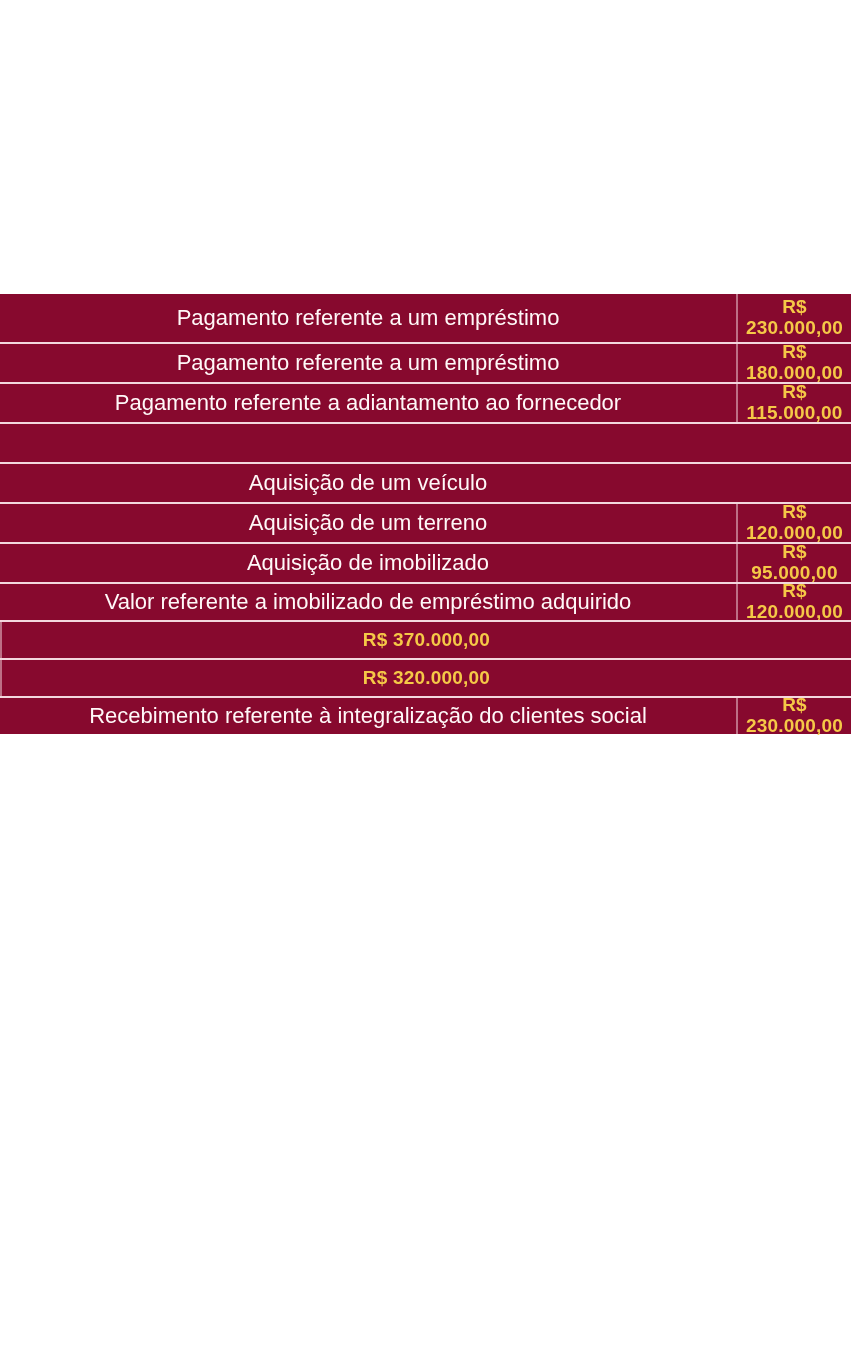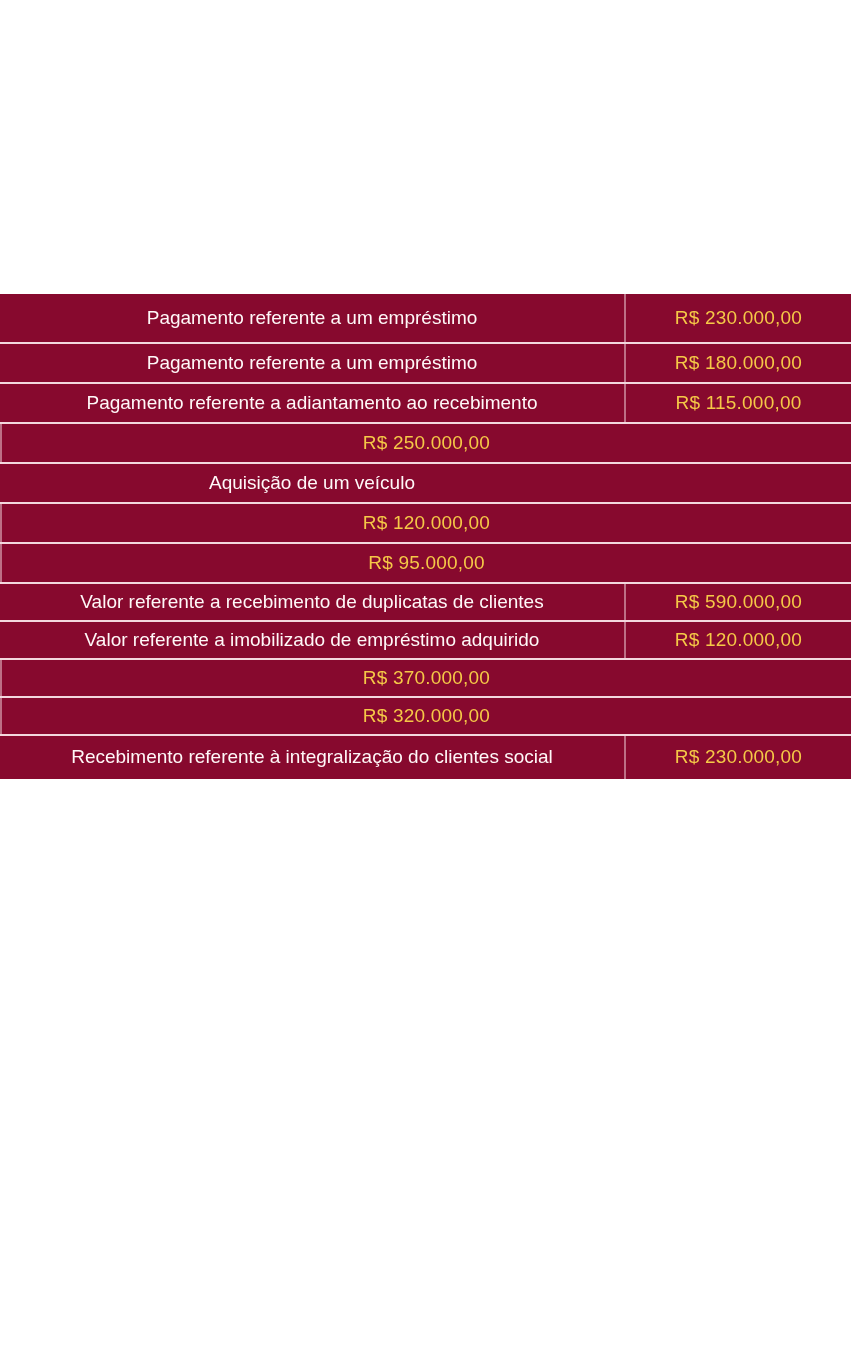--- a/index.html
+++ b/index.html
@@ -37,72 +37,69 @@
   }
   .cell {
     display: flex;
     align-items: center;
     justify-content: center;
     box-sizing: border-box;
     text-align: center;
     line-height: 1.1;
   }
   .desc {
-    width: 624px;
+    width: 736px;
     color: var(--desc-color, #FFF8F8);
-    font-size: 19px;
+    font-size: 22px;
   }
   .amount {
     flex: 1;
     border-left: 2px solid var(--col-divider, #BD7086);
     color: var(--amount-color, #F5C847);
-    font-weight: 400;
+    font-weight: 700;
     font-size: 19px;
     letter-spacing: 0.2px;
   }
 </style>
 </head>
 <body>
 
 <div class="payments-table" id="payments-table">
   <div class="row">
     <div class="cell desc">Pagamento referente a um empréstimo</div>
     <div class="cell amount">R$ 230.000,00</div>
   </div>
 
   <div class="row">
     <div class="cell desc">Pagamento referente a um empréstimo</div>
     <div class="cell amount">R$ 180.000,00</div>
   </div>
 
   <div class="row">
-    <div class="cell desc">Pagamento referente a adiantamento ao recebimento</div>
+    <div class="cell desc">Pagamento referente a adiantamento ao fornecedor</div>
     <div class="cell amount">R$ 115.000,00</div>
   </div>
 
   <div class="row">
-    <div class="cell amount">R$ 250.000,00</div>
   </div>
 
   <div class="row">
     <div class="cell desc">Aquisição de um veículo</div>
   </div>
 
   <div class="row">
+    <div class="cell desc">Aquisição de um terreno</div>
     <div class="cell amount">R$ 120.000,00</div>
   </div>
 
   <div class="row">
+    <div class="cell desc">Aquisição de imobilizado</div>
     <div class="cell amount">R$ 95.000,00</div>
   </div>
 
-  <div class="row">
-    <div class="cell desc">Valor referente a recebimento de duplicatas de clientes</div>
-    <div class="cell amount">R$ 590.000,00</div>
-  </div>
 
   <div class="row">
     <div class="cell desc">Valor referente a imobilizado de empréstimo adquirido</div>
     <div class="cell amount">R$ 120.000,00</div>
   </div>
 
   <div class="row">
     <div class="cell amount">R$ 370.000,00</div>
   </div>
 

